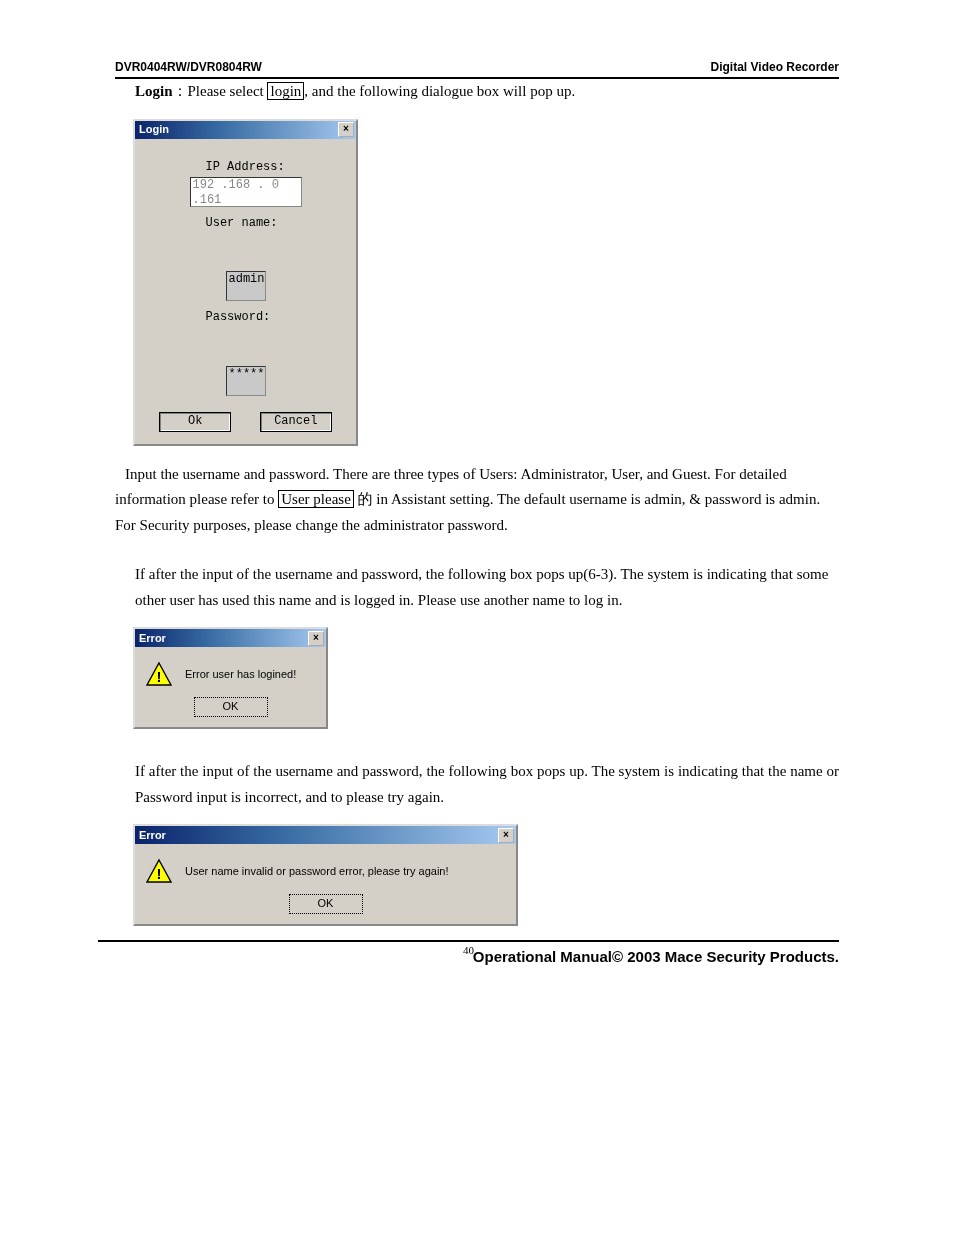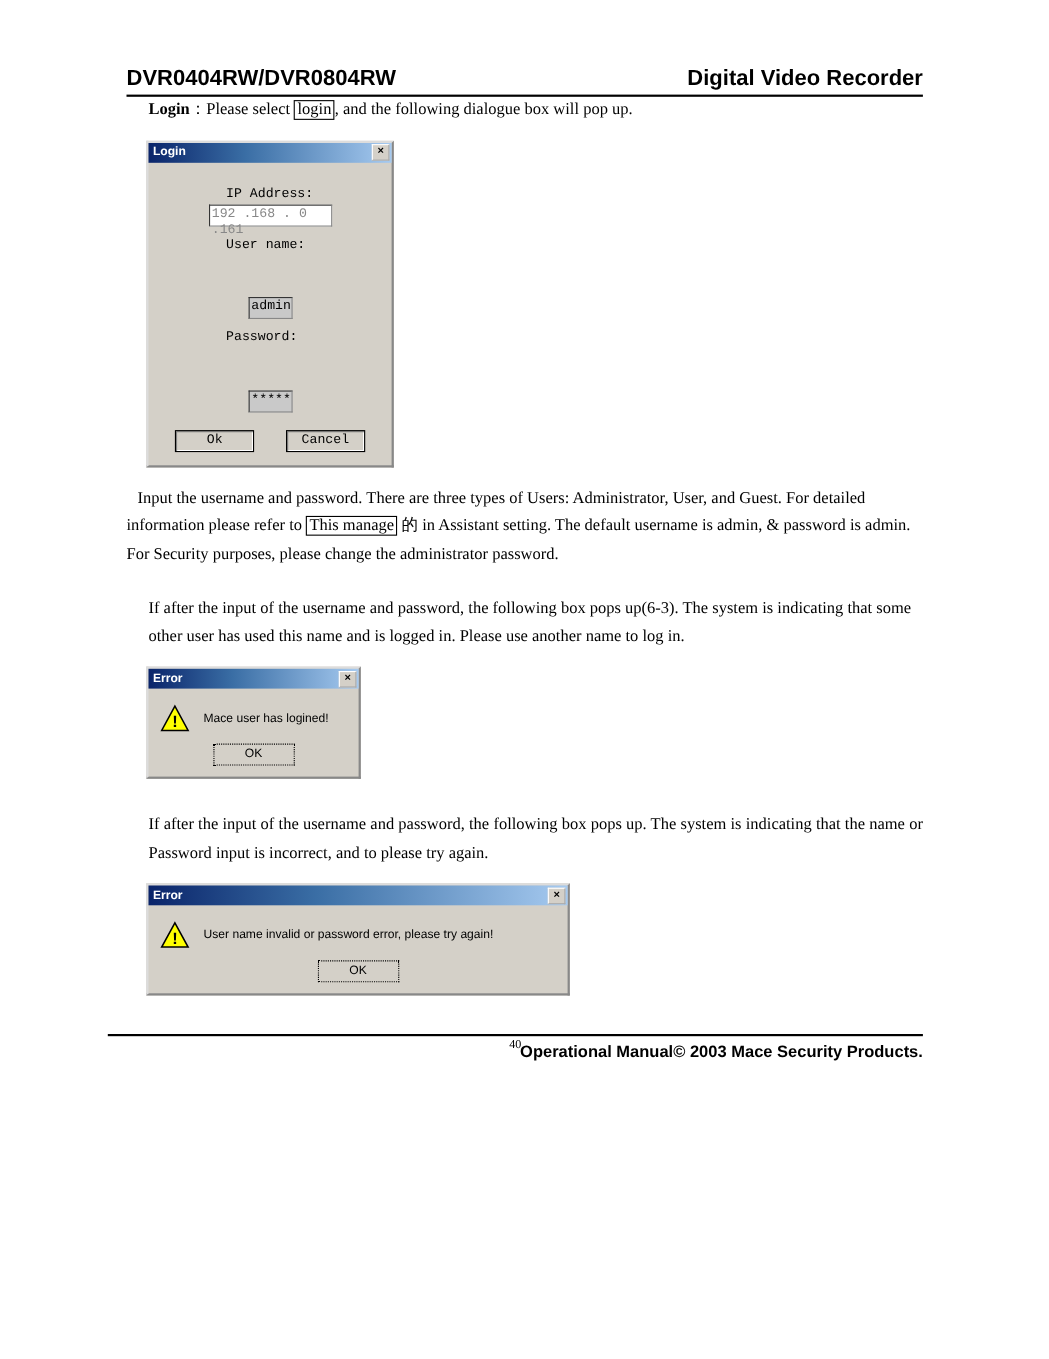--- a/index.html
+++ b/index.html
@@ -16,21 +16,21 @@
     padding: 60px 115px 0 115px;
     position: relative;
   }
   .hdr {
     display: flex;
     justify-content: space-between;
     border-bottom: 2px solid #000;
     padding-bottom: 3px;
     font-family: Arial, Helvetica, sans-serif;
     font-weight: bold;
-    font-size: 20px;
+    font-size: 12px;
   }
   .body-content {
     font-size: 15px;
     line-height: 1.7;
   }
   .para {
     margin: 0 0 14px 0;
   }
   .boxed {
     border: 1px solid #000;
@@ -89,21 +89,21 @@
     font-size: 12px;
     flex-direction: column;
   }
   .login-row label { width: 80px; }
   .txt {
     font-family: "Courier New", monospace;
     font-size: 12px;
     background: #fff;
     border: 1px inset #888;
     padding: 0 2px;
-    height: 20px;
+    height: 30px;
     line-height: 15px;
     box-sizing: border-box;
   }
   .ip-box { width: 112px; color: #888; }
   .small-box { width: 40px; background: #c9c9c9; margin-top: 38px; }
   .btnrow {
     display: flex;
     justify-content: space-around;
     margin-top: 16px;
   }
@@ -212,38 +212,38 @@
           <span class="txt small-box">*****</span>
         </div>
         <div class="btnrow">
           <span class="btn-classic">Ok</span>
           <span class="btn-classic">Cancel</span>
         </div>
       </div>
     </div>
 
     <p class="para" style="text-indent:10px;">
-      <span>Input the username and password. There are three types of Users: Administrator, User, and Guest. For detailed information please refer to </span><span class="boxed">This manage</span> <span>的 in Assistant setting. The default username is admin, &amp; password is admin. For Security purposes, please change the administrator password.</span>
+      <span>Input the username and password. There are three types of Users: Administrator, User, and Guest. For detailed information please refer to </span><span class="boxed">User please</span> <span>的 in Assistant setting. The default username is admin, &amp; password is admin. For Security purposes, please change the administrator password.</span>
     </p>
 
     <p class="para indented" style="margin-top:24px;">If after the input of the username and password, the following box pops up(6-3). The system is indicating that some other user has used this name and is logged in. Please use another name to log in.</p>
 
     <div class="dlg error-dlg">
       <div class="titlebar">
         <span>Error</span>
         <span class="closebtn">×</span>
       </div>
       <div class="err-body">
         <span class="warn-icon">
           <svg width="28" height="26">
               <polygon points="14,2 26,24 2,24" fill="#ffff00" stroke="#000" stroke-width="1.4"></polygon>
               <text x="14" y="21" text-anchor="middle" font-family="Arial" font-size="15" font-weight="bold" fill="#000">!</text>
             </svg>
         </span>
-        <span class="err-msg">Mace user has logined!</span>
+        <span class="err-msg">Error user has logined!</span>
       </div>
       <div class="ok-row">
         <span class="btn-ok">OK</span>
       </div>
     </div>
 
     <p class="para indented justified" style="margin-top:30px;">If after the input of the username and password, the following box pops up. The system is indicating that the name or Password input is incorrect, and to please try again.</p>
 
     <div class="dlg error-dlg2">
       <div class="titlebar">

